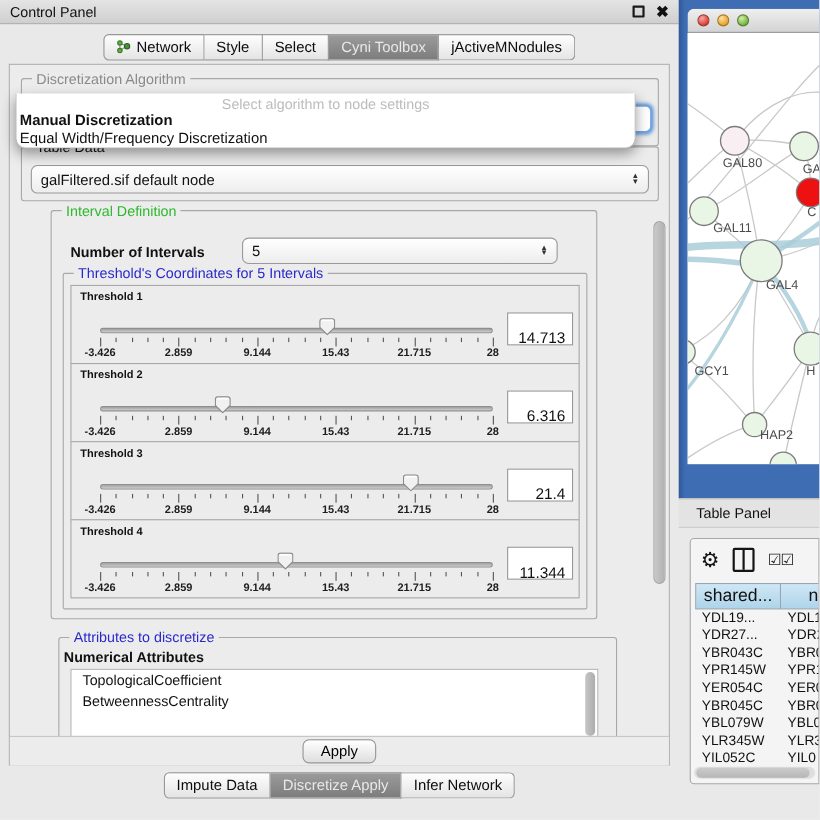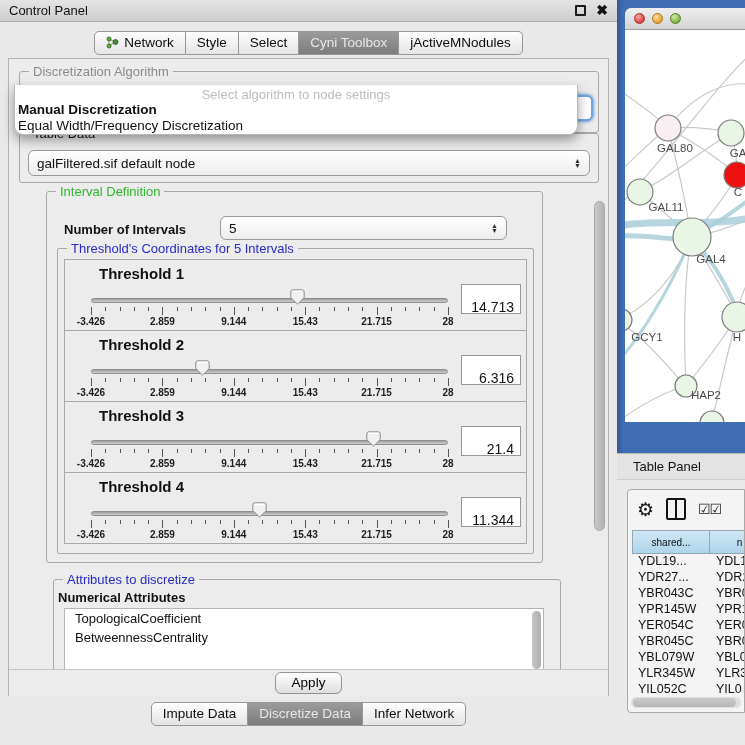--- a/index.html
+++ b/index.html
@@ -63,21 +63,21 @@
   .ring-combo {
     position:absolute; left:18px; top:36px; width:566px; height:26px;
     background:#fff; border:2px solid #72a5de; border-radius:6px;
     box-shadow:0 0 3px 1px rgba(82,140,211,.75); z-index:2;
   }
   
   .thr-panel {
     position:relative; width:463px; height:72px; margin:-1px 0 0 6px;
     border:1px solid #a8a8a8; background:#ececec;
   }
-  .thr-name { position:absolute; left:8px; top:5px; font-size:15px; font-weight:bold;margin-left:26px; }
+  .thr-name { position:absolute; left:8px; top:5px; font-size:10px; font-weight:bold; }
   .thr-track {
     position:absolute; left:26px; top:38px; width:357px; height:5px;
     background:linear-gradient(#9d9d9d,#cfcfcf); border:1px solid #8e8e8e; border-radius:3px;
   }
   .thr-thumb { position:absolute; top:29px; width:15px; height:16px; margin-left:-7px; cursor:pointer; }
   .ticks { position:absolute; left:26px; top:47px; width:357px; height:8px; }
   .tick { position:absolute; width:1px; background:#555; }
   .scale { position:absolute; left:26px; top:56px; width:357px; height:11px; }
   .scale span {
     position:absolute; transform:translateX(-50%);
@@ -138,21 +138,21 @@
   }
   .tp-toolbar { position:absolute; left:0; top:0; width:100%; height:38px; display:flex; align-items:center; gap:12px; padding-left:9px; }
   .gear { font-size:19px; color:#141414; cursor:pointer; line-height:19px; }
   .col-icon { width:20px; height:22px; border:2px solid #141414; border-radius:2px; position:relative; cursor:pointer; }
   .col-icon::after { content:""; position:absolute; left:7px; top:0; width:2px; height:18px; background:#141414; }
   .chk { font-size:14px; color:#222; cursor:pointer; letter-spacing:-1px; }
   .tp-table { position:absolute; left:4px; top:40px; width:150px; }
   .tp-hrow { display:flex; height:24px; }
   .tp-hcell {
     background:linear-gradient(#cfe7f5,#aed4ea); border:1px solid #93a6b2; border-left:none;
-    font-size:10px; display:flex; align-items:center; justify-content:center; overflow:hidden; cursor:pointer;
+    font-size:16px; display:flex; align-items:center; justify-content:center; overflow:hidden; cursor:pointer;
   }
   .tp-hcell:first-child { border-left:1px solid #93a6b2; }
   .tp-row { display:flex; height:16px; }
   .tp-cell { font-size:12.5px; padding-left:6px; overflow:hidden; white-space:nowrap; cursor:pointer; }
   .hscroll {
     position:absolute; left:3px; bottom:4px; width:110px; height:11px;
     background:#dedede; border-radius:6px;
   }
   .hscroll .thumb { position:absolute; left:2px; top:1px; width:103px; height:9px;
     background:linear-gradient(#cccccc,#b6b6b6); border-radius:5px; cursor:pointer; }
@@ -432,21 +432,21 @@
   </div>
 
   <div class="cp-scroll-thumb"></div>
 </div>
 
 <div class="segbar bottom" id="bottom-tabs">
     <div class="seg">
       <span>Impute Data</span>
     </div>
     <div class="seg active">
-      <span>Discretize Data</span>
+      <span>Discretize Apply</span>
     </div>
     <div class="seg">
       <span>Infer Network</span>
     </div>
   </div>
 
 <div class="right-region">
   <div class="blue-frame"></div>
   <div class="net-titlebar">
     <span class="light red"></span>

